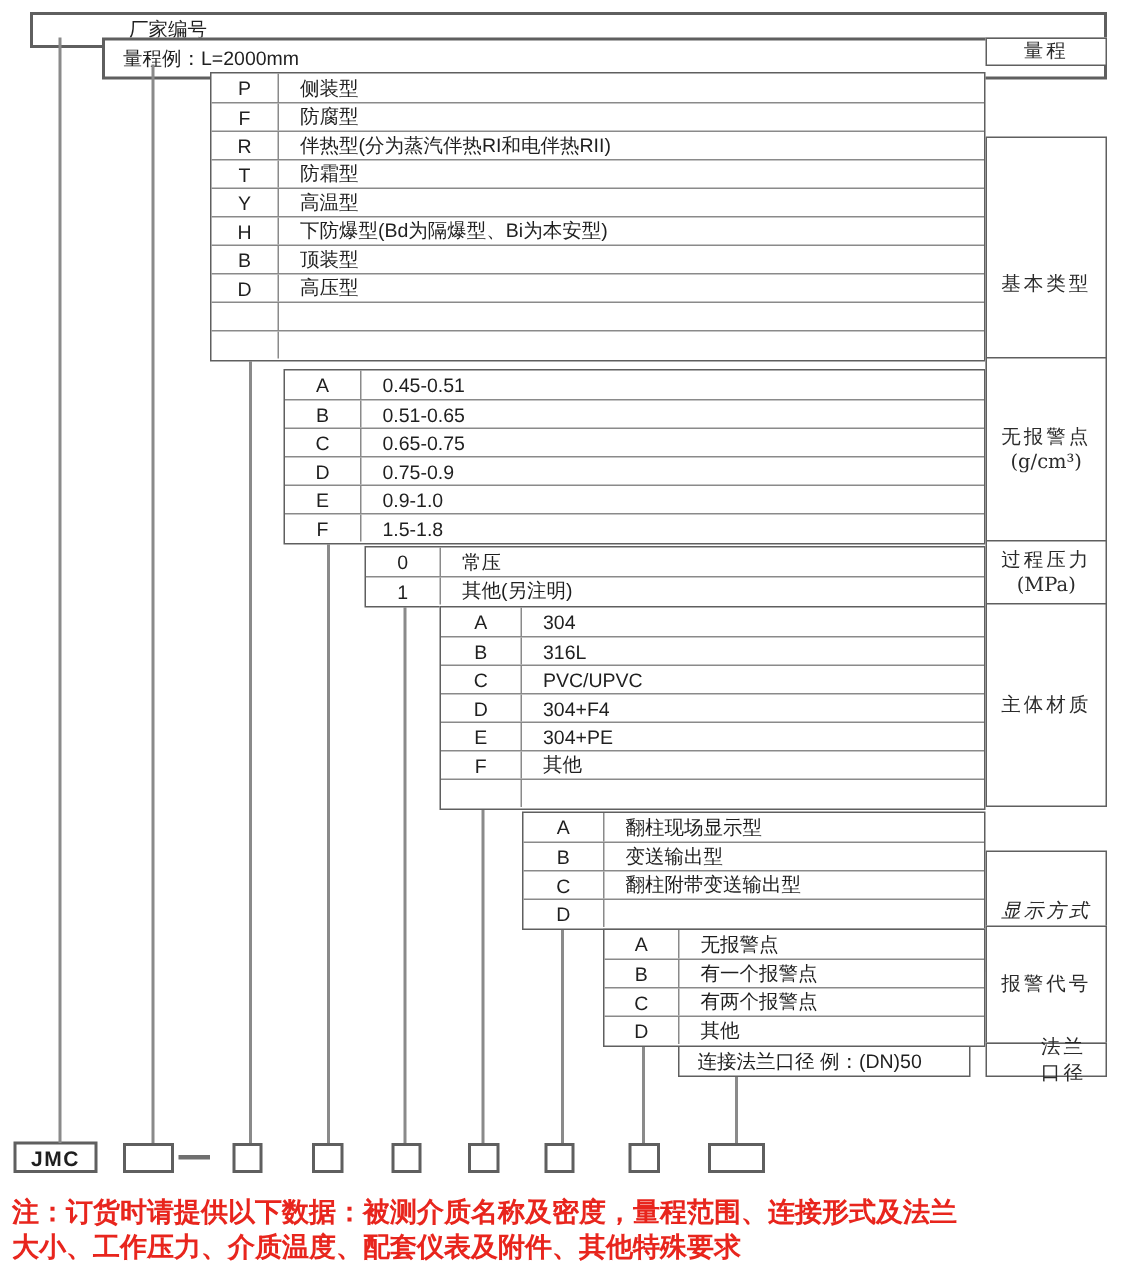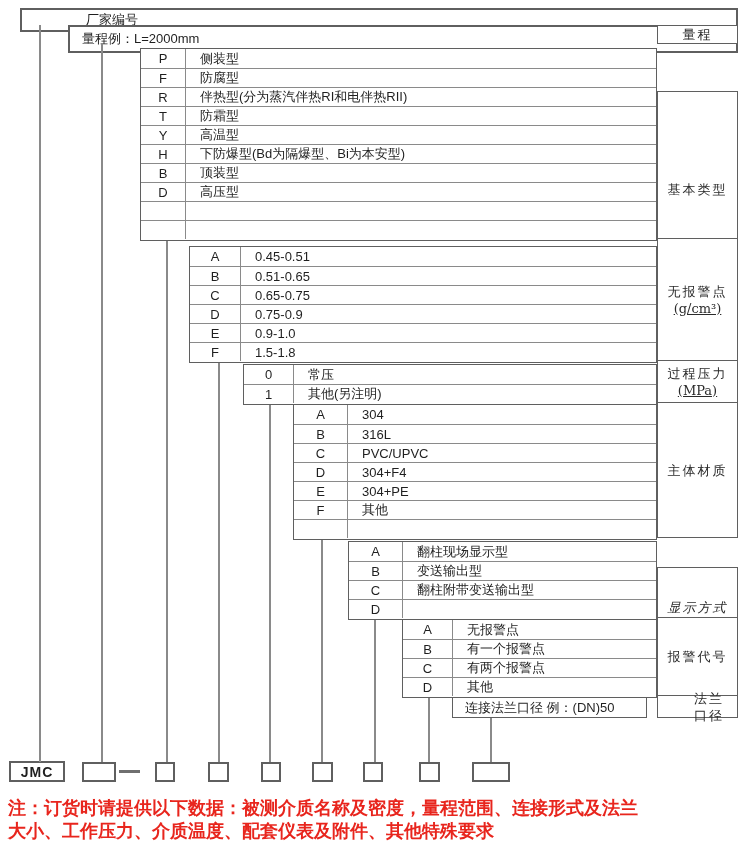--- a/index.html
+++ b/index.html
@@ -20,21 +20,21 @@
   .trow.first{border-top:none;}
   .code{border-right:1px solid var(--lc);display:flex;align-items:center;
         justify-content:center;font-size:13px;}
   .desc{flex:1;display:flex;align-items:center;padding-left:14px;font-size:13px;
         white-space:nowrap;overflow:hidden;}
   .lbl{position:absolute;left:657px;width:81px;border:1px solid var(--bc);
        background:#fff;display:flex;flex-direction:column;align-items:center;
        justify-content:center;font-family:"DejaVu Serif","Liberation Serif",serif;
        font-size:13px;color:#2b2b2b;line-height:17px;}
   .lbl span{letter-spacing:2px;}
-  .lbl span.paren{letter-spacing:0;text-decoration:underline;}
+  .lbl span.paren{letter-spacing:0;}
   .vline{position:absolute;width:2px;background:var(--lc);}
   .bbox{position:absolute;top:762px;height:20px;border:2px solid var(--bc);background:#fff;}
   #model-prefix-box{position:absolute;left:9px;top:761px;width:56px;height:21px;
        border:2px solid var(--bc);display:flex;align-items:center;justify-content:center;
        font-weight:bold;font-size:14px;letter-spacing:1px;background:#fff;}
   #dash{position:absolute;left:119px;top:770px;width:21px;height:3px;background:#6f6f6f;}
   #flange-box{position:absolute;left:452px;top:697px;width:195px;height:21px;
        border:1.5px solid var(--bc);display:flex;align-items:center;
        padding-left:12px;font-size:13px;background:#fff;white-space:nowrap;}
   .note-line{position:absolute;left:8px;width:740px;font-weight:bold;

